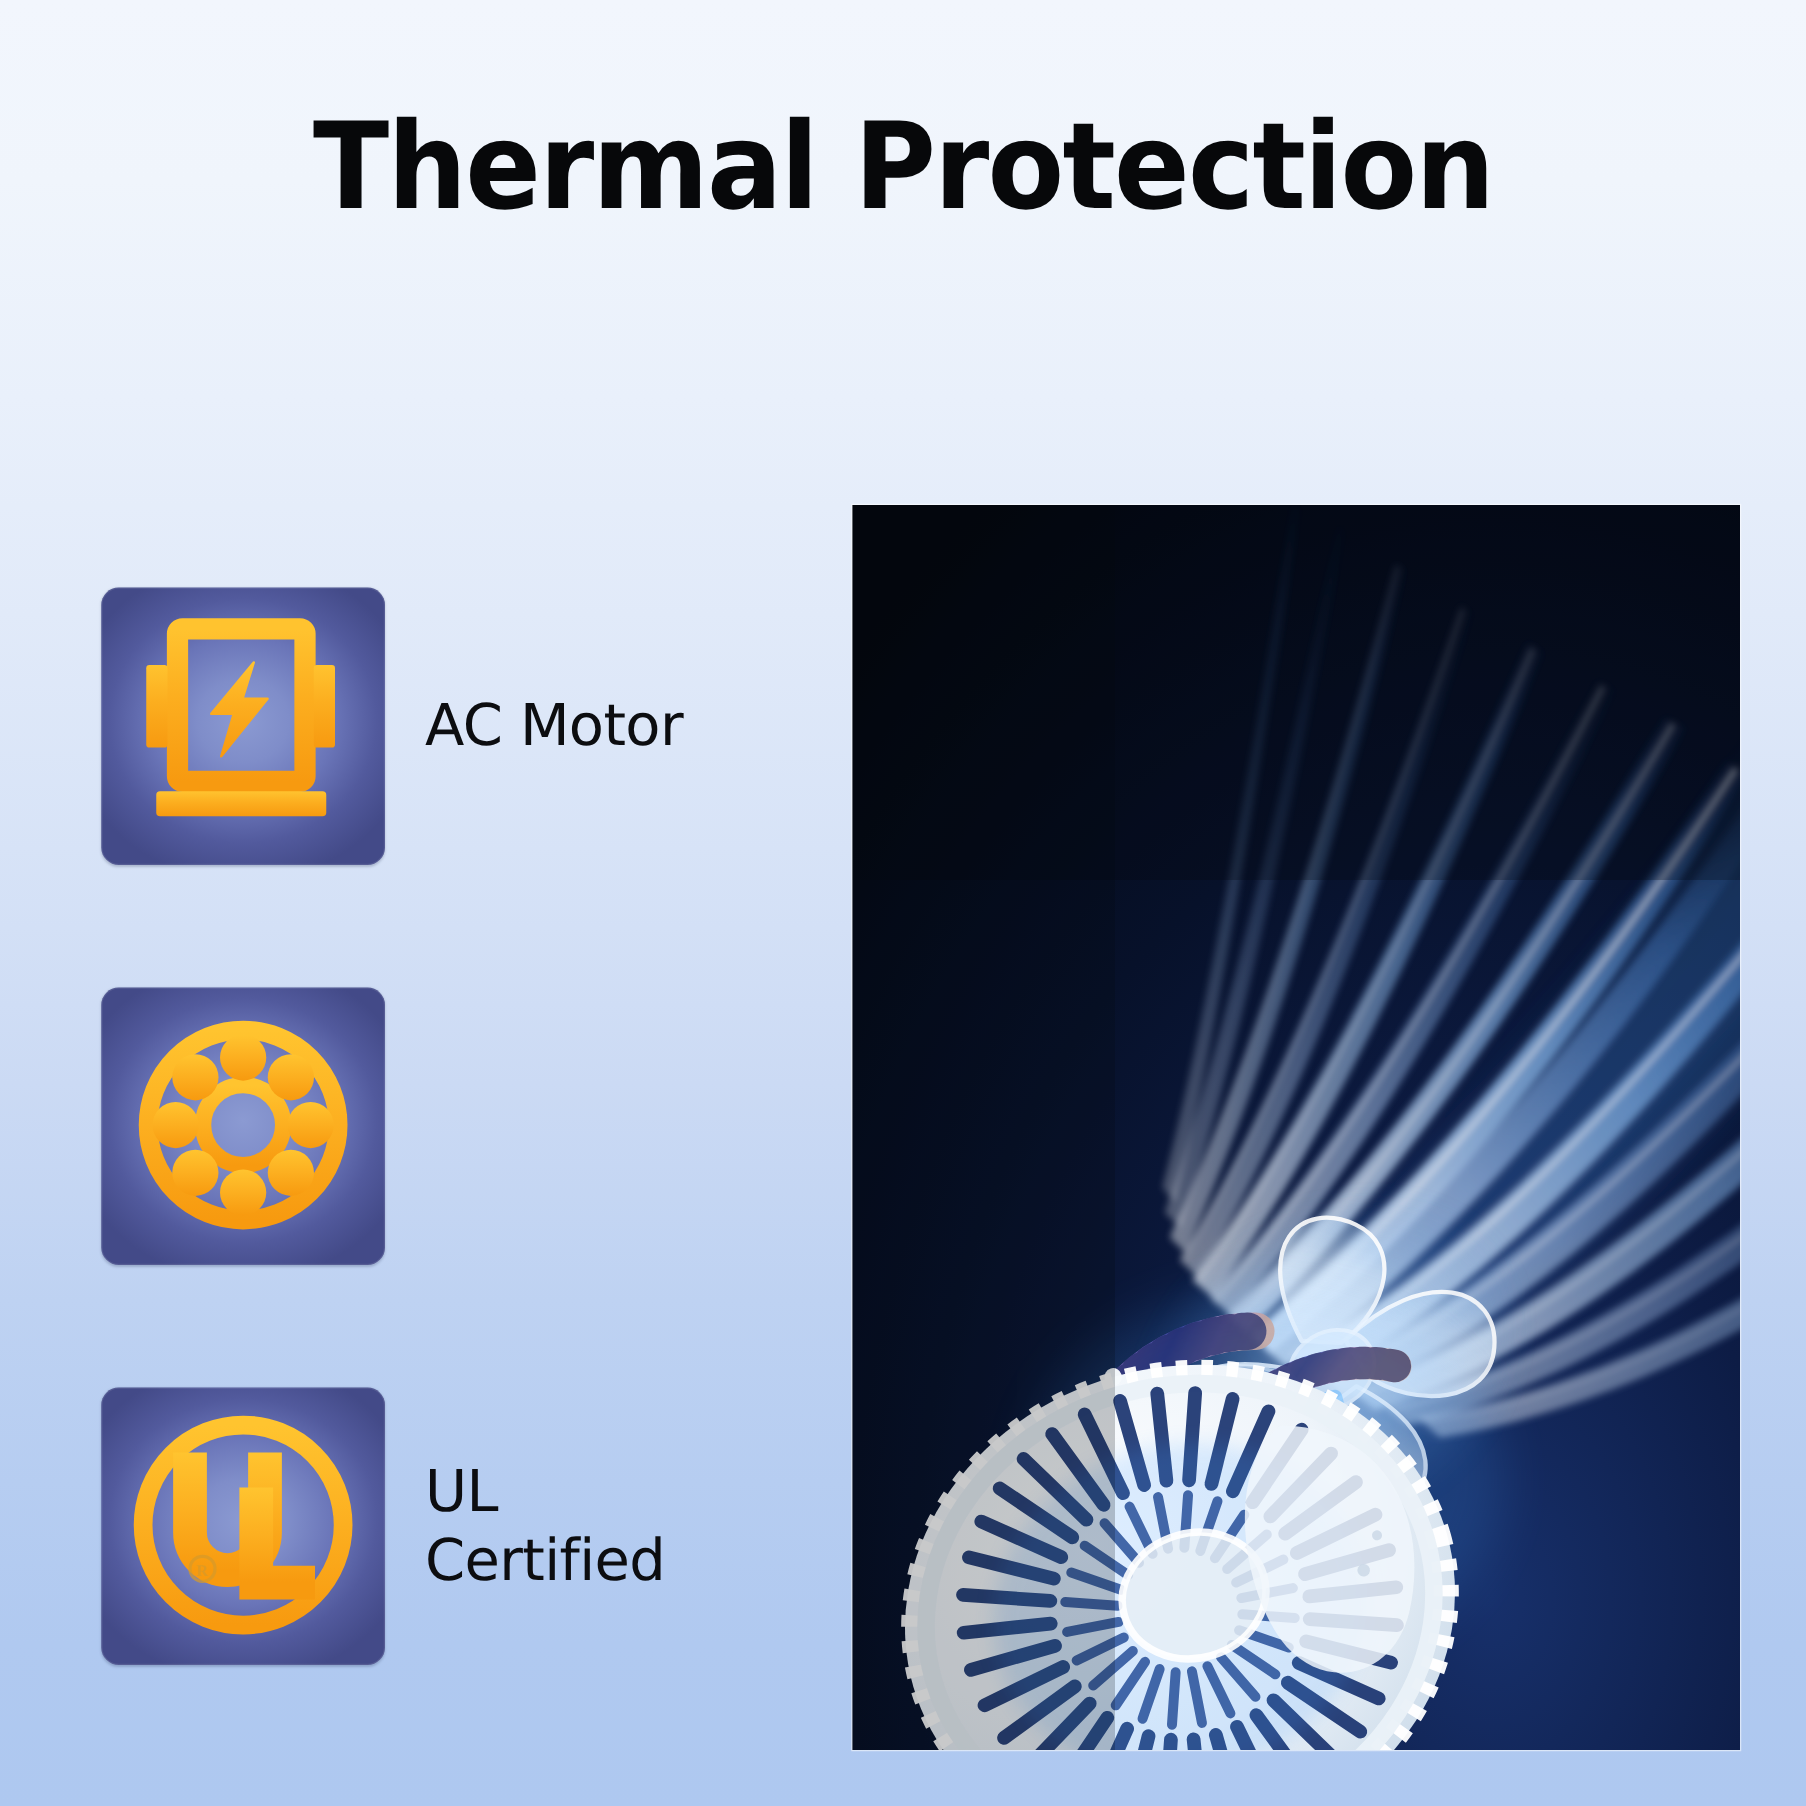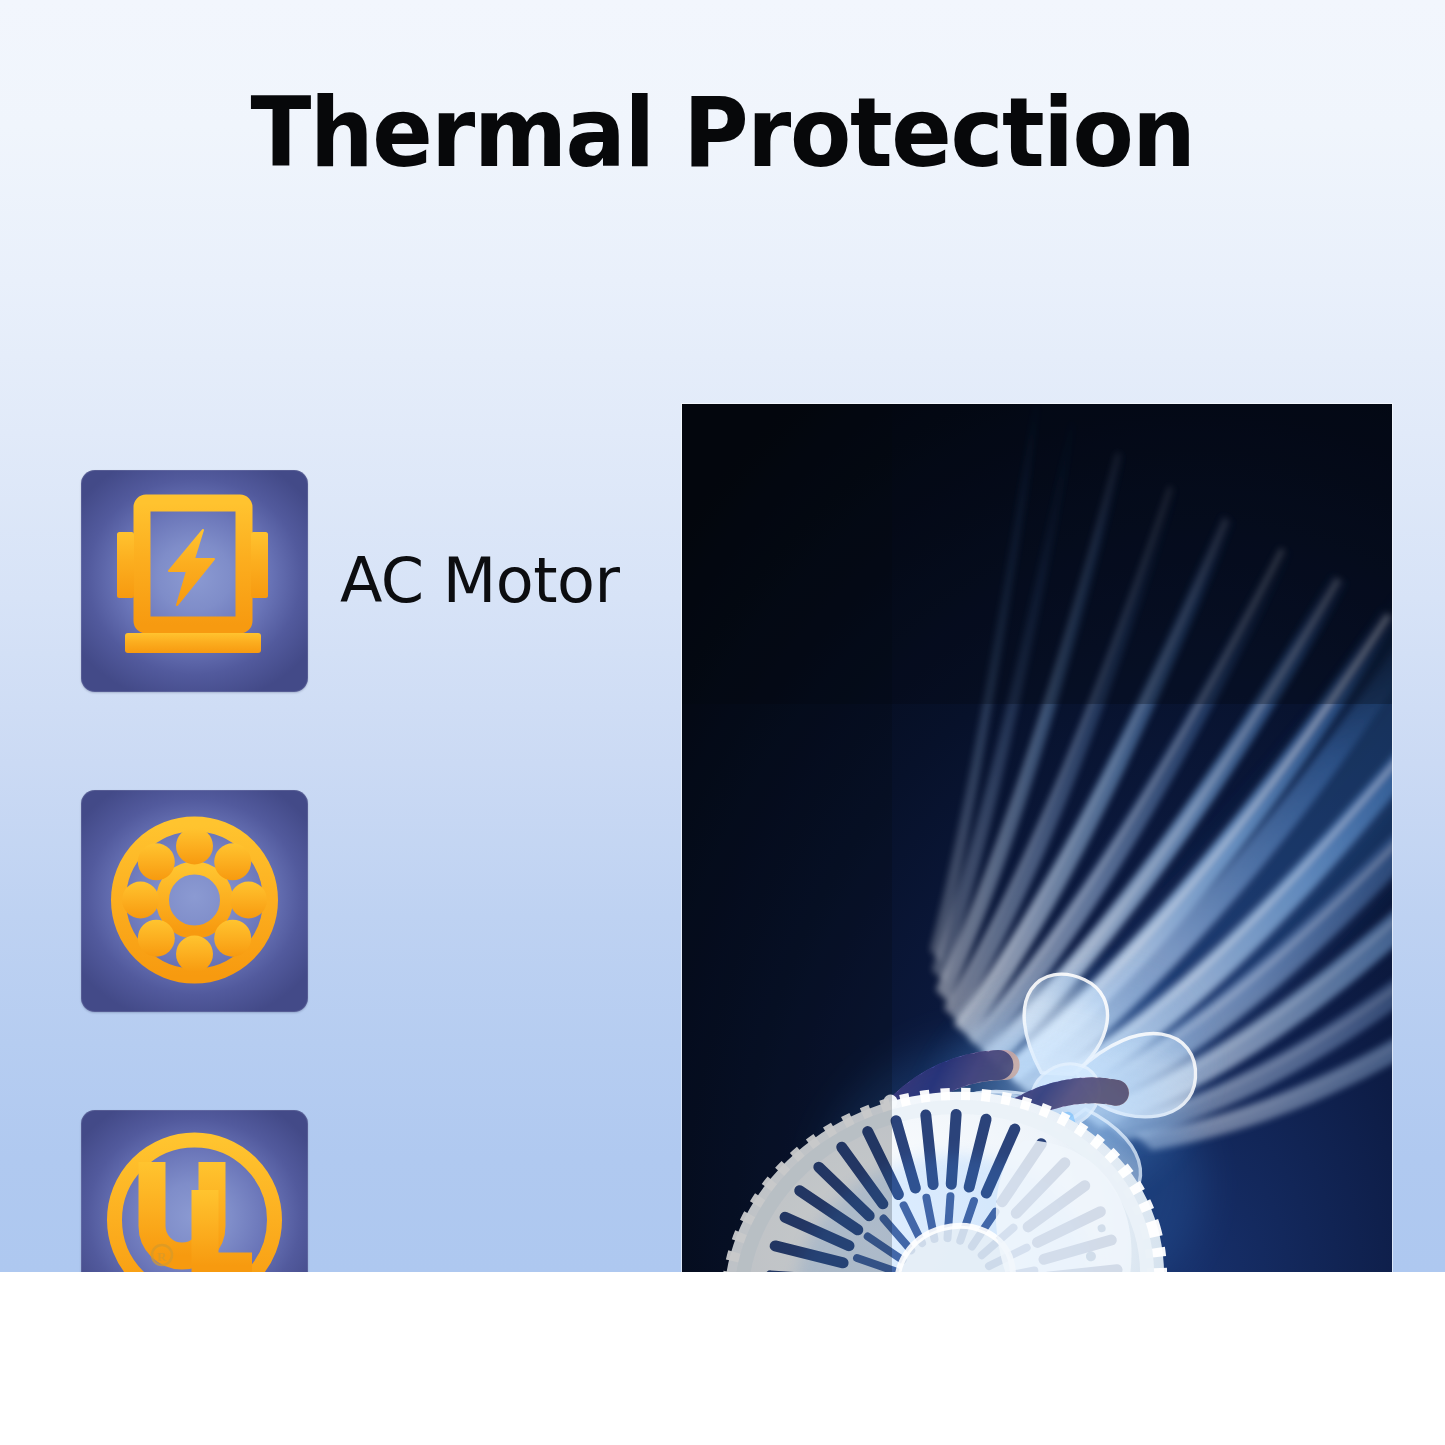--- a/index.html
+++ b/index.html
@@ -11,21 +11,21 @@
     width: 1445px;
     height: 1445px;
     overflow: hidden;
     font-family: "Liberation Sans", sans-serif;
     background: #ffffff;
   }
 
   #page {
     position: relative;
     width: 1445px;
-    height: 1272px;
+    height: 1445px;
     background: linear-gradient(180deg,
         #f2f6fd 0%,
         #f0f5fc 10%,
         #e9f0fb 22%,
         #e1eaf9 34%,
         #d7e3f7 47%,
         #cbdaf4 60%,
         #bed2f2 72%,
         #b6cdf1 82%,
         #b0c9f0 91%,
@@ -96,21 +96,21 @@
     left: 0; top: 0;
     width: 227px;
     height: 222px;
     display: block;
   }
 
   .feature-label {
     margin-left: 32px;
     font-family: "DejaVu Sans", "Liberation Sans", sans-serif;
     font-weight: 400;
-    font-size: 62px;
+    font-size: 46px;
     line-height: 1.20;
     color: #0c0d10;
     letter-spacing: -0.5px;
     white-space: pre-line;
   }
 
   
   #photo {
     position: absolute;
     left: 682px;
@@ -208,20 +208,22 @@
           <path d="M71 52 L71 116 A30 30 0 0 0 131 116 L131 52" fill="none" stroke="url(#gold3)" stroke-width="27" stroke-linecap="butt"></path>
 
           <path d="M124 80 L124 156 L171 156" fill="none" stroke="url(#gold3)" stroke-width="27" stroke-linecap="butt" stroke-linejoin="miter"></path>
 
           <g opacity="0.72">
             <circle cx="81" cy="145" r="10" fill="none" stroke="#d69a2a" stroke-width="2.6"></circle>
             <text x="81" y="150.5" text-anchor="middle" font-family="'Liberation Serif', serif" font-size="13" font-weight="700" fill="#d69a2a">R</text>
           </g>
         </svg>
       </div>
+      <div class="feature-label">UL
+Certified</div>
     </div>
 
   </div>
 
   <div id="photo">
     <svg viewBox="0 0 710 996" xmlns="http://www.w3.org/2000/svg">
       <defs>
 
         <radialGradient id="bgRad" cx="72%" cy="88%" r="105%">
           <stop offset="0%" stop-color="#17306b"></stop>

